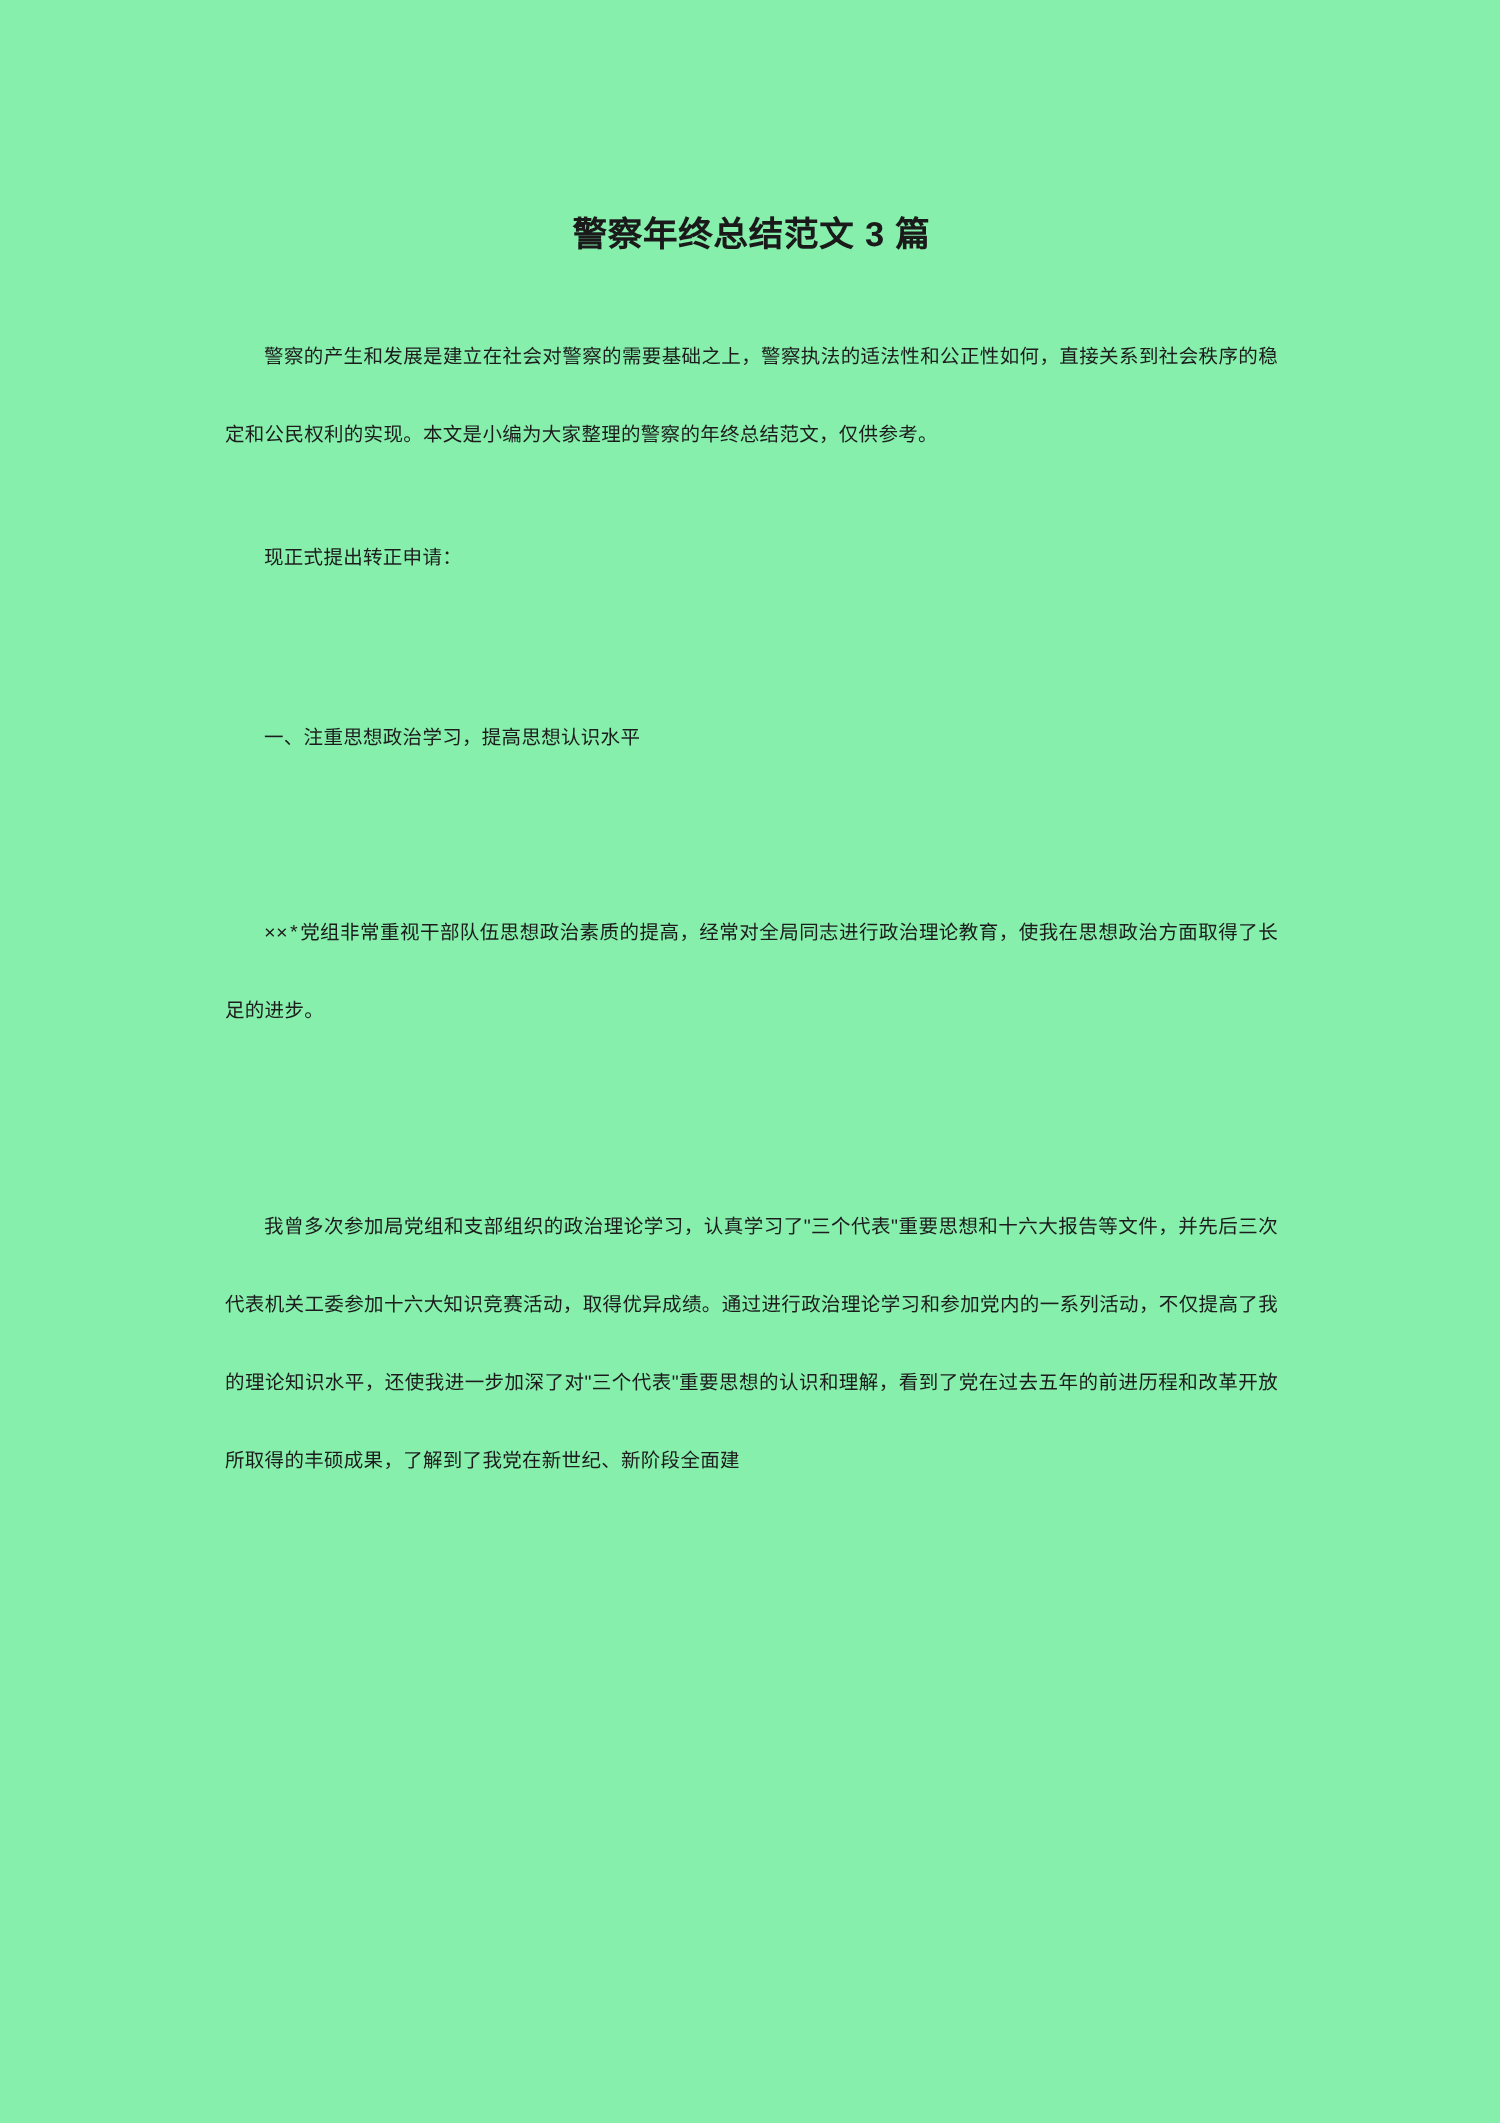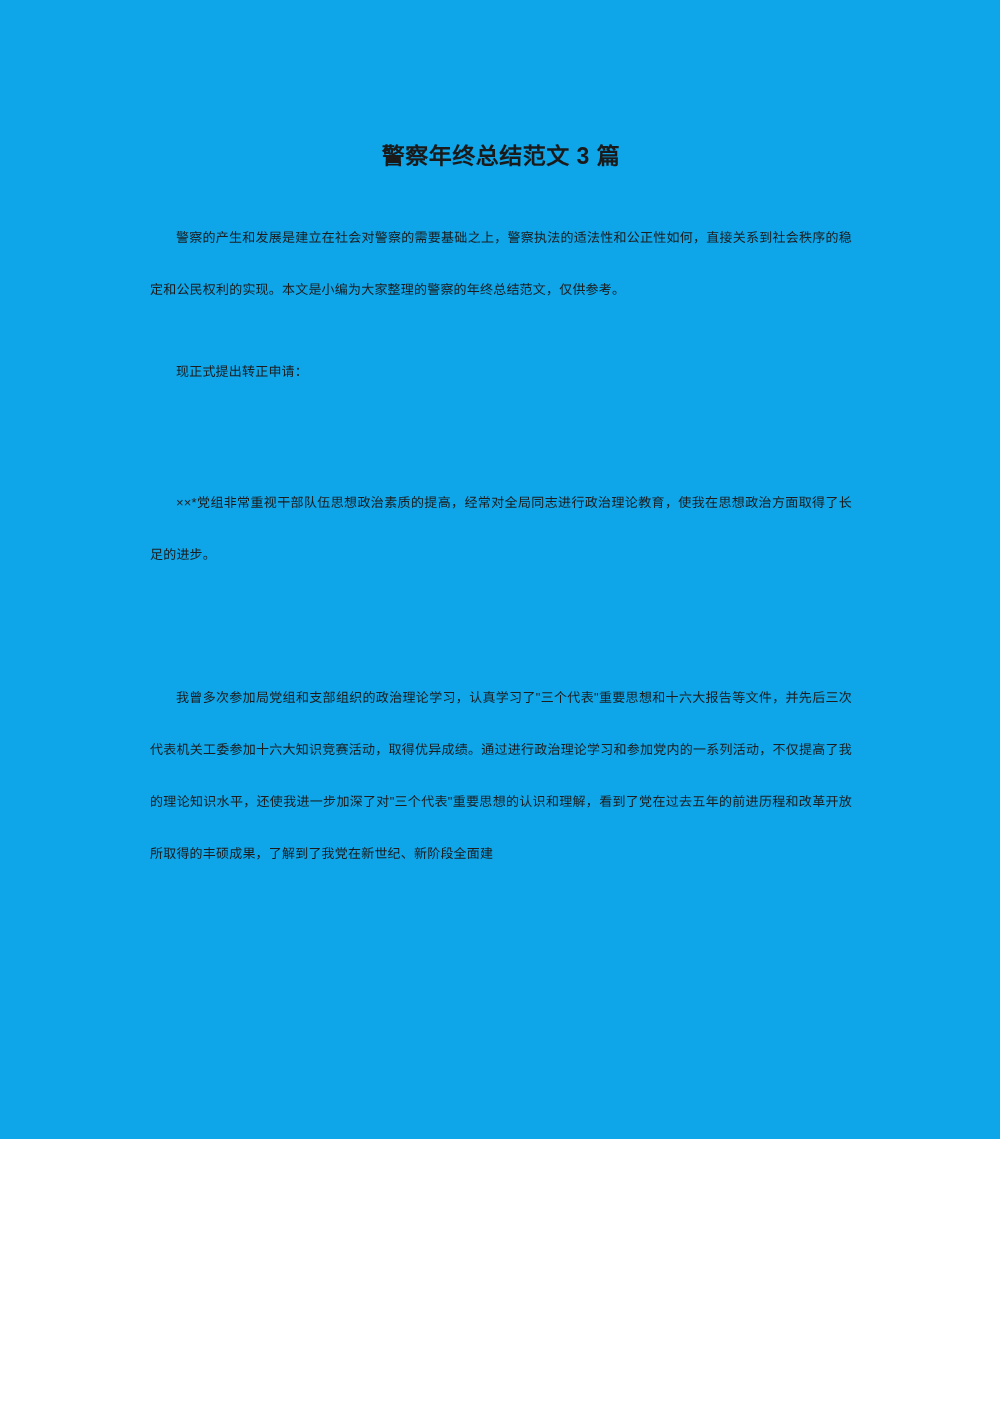--- a/index.html
+++ b/index.html
@@ -8,24 +8,24 @@
     background: #ffffff;
   }
   body {
     width: 1000px;
     height: 1415px;
     font-family: "Liberation Sans", sans-serif;
   }
   .page {
     position: relative;
     width: 1000px;
-    height: 1139px;
+    height: 1415px;
     box-sizing: border-box;
     padding: 0 148px 0 150px;
-    background: #0ea5e9;
+    background: #86efac;
     overflow: hidden;
   }
   .doc-title {
     margin: 0;
     padding-top: 138px;
     font-size: 23px;
     line-height: 36px;
     font-weight: 700;
     text-align: center;
     color: #1a1a1a;
@@ -38,31 +38,32 @@
     color: #1c1c1c;
     text-align: justify;
     text-indent: 2em;
     word-break: break-all;
     letter-spacing: 0.2px;
   }
   .p1 { margin-top: 38px; }
   .p2 { margin-top: 30px; }
   .p3 { margin-top: 84px; }
   .p4 { margin-top: 68px; }
-  .p5 { margin-top: 79px; }
+  .p5 { margin-top: 79px; font-family: Liberation Mono, monospace; }
   .p6 { margin-top: 91px; }
 </style>
 </head>
 <body>
 
 <div class="page">
   <h1 class="doc-title">警察年终总结范文 3 篇</h1>
 
   <p class="para p1">警察的产生和发展是建立在社会对警察的需要基础之上，警察执法的适法性和公正性如何，直接关系到社会秩序的稳定和公民权利的实现。本文是小编为大家整理的警察的年终总结范文，仅供参考。</p>
 
   <p class="para p2">现正式提出转正申请：</p>
 
 
+  <p class="para p4">一、注重思想政治学习，提高思想认识水平</p>
 
   <p class="para p5">××*党组非常重视干部队伍思想政治素质的提高，经常对全局同志进行政治理论教育，使我在思想政治方面取得了长足的进步。</p>
 
   <p class="para p6">我曾多次参加局党组和支部组织的政治理论学习，认真学习了"三个代表"重要思想和十六大报告等文件，并先后三次代表机关工委参加十六大知识竞赛活动，取得优异成绩。通过进行政治理论学习和参加党内的一系列活动，不仅提高了我的理论知识水平，还使我进一步加深了对"三个代表"重要思想的认识和理解，看到了党在过去五年的前进历程和改革开放所取得的丰硕成果，了解到了我党在新世纪、新阶段全面建</p>
 </div>
 
 </body></html>

